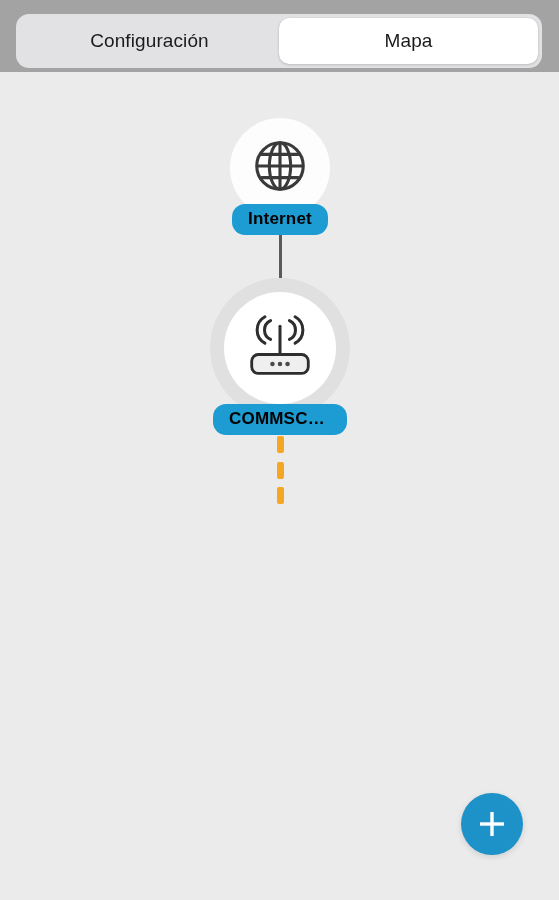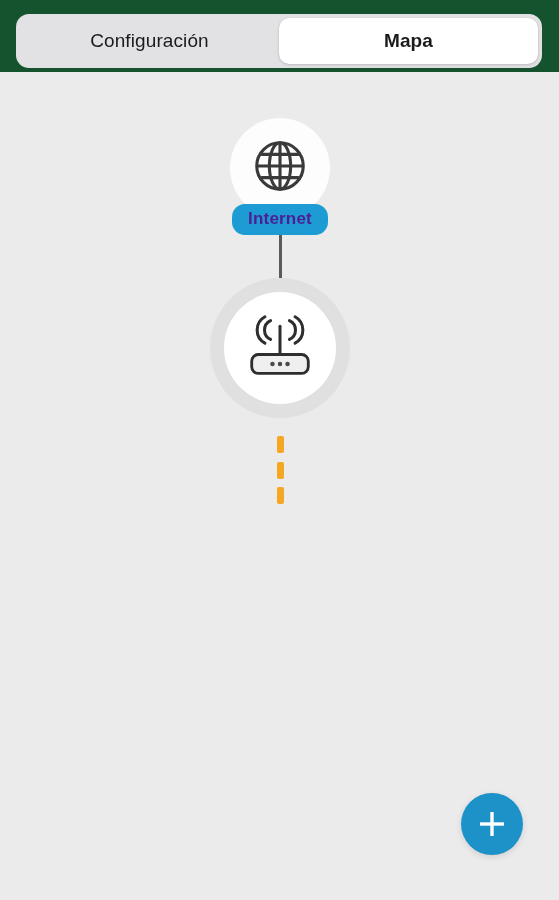--- a/index.html
+++ b/index.html
@@ -13,21 +13,21 @@
     font-family: "Liberation Sans", "DejaVu Sans", sans-serif;
     background: #ebebeb;
     position: relative;
   }
 
   
   .header-band {
     position: absolute;
     left: 0; top: 0;
     width: 559px; height: 72px;
-    background: #14532d;
+    background: #a3a3a3;
   }
   .seg-control {
     position: absolute;
     left: 16px; top: 14px;
     width: 526px; height: 54px;
     background: #e2e2e5;
     border-radius: 13px;
     display: flex;
     align-items: center;
     padding: 4px;
@@ -40,21 +40,21 @@
     justify-content: center;
     font-size: 19px;
     color: #1b1b1d;
     border-radius: 10px;
     letter-spacing: 0.1px;
     cursor: pointer;
     user-select: none;
   }
   .seg-item.selected {
     background: #ffffff;
-    font-weight: bold;
+    font-weight: normal;
     box-shadow: 0 1px 3px rgba(0,0,0,0.16), 0 0 1px rgba(0,0,0,0.14);
   }
 
   
   .map-canvas {
     position: absolute;
     left: 0; top: 72px;
     width: 559px; height: 828px;
     background: #ebebeb;
   }
@@ -102,21 +102,21 @@
 
   
   .node-badge {
     position: relative;
     z-index: 5;
     margin-top: -14px;
     max-width: 134px;
     padding: 5px 16px 6px;
     border-radius: 13px;
     background: #1d9cd3;
-    color: #4c1d95;
+    color: #000000;
     font-size: 17px;
     font-weight: bold;
     white-space: nowrap;
     overflow: hidden;
     text-overflow: ellipsis;
     text-align: center;
     letter-spacing: 0.2px;
   }
 
   
@@ -217,20 +217,21 @@
 
               <rect x="10" y="44" width="60" height="20" rx="7" ry="7" fill="#efefef" stroke="#2e2e2e" stroke-width="3"></rect>
               <circle cx="32" cy="54" r="2.4" fill="#4a4a4a"></circle>
               <circle cx="40" cy="54" r="2.4" fill="#4a4a4a"></circle>
               <circle cx="48" cy="54" r="2.4" fill="#4a4a4a"></circle>
             </svg>
           </span>
         </div>
       </div>
     </div>
+    <div class="node-badge">COMMSCO...</div>
   </div>
 
 
 </div>
 
 <button class="fab" aria-label="+">
   <span>
     <svg width="34" height="34" viewBox="0 0 34 34">
       <line x1="17" y1="5" x2="17" y2="29" stroke="#ffffff" stroke-width="3.4" stroke-linecap="butt"></line>
       <line x1="5" y1="17" x2="29" y2="17" stroke="#ffffff" stroke-width="3.4" stroke-linecap="butt"></line>

